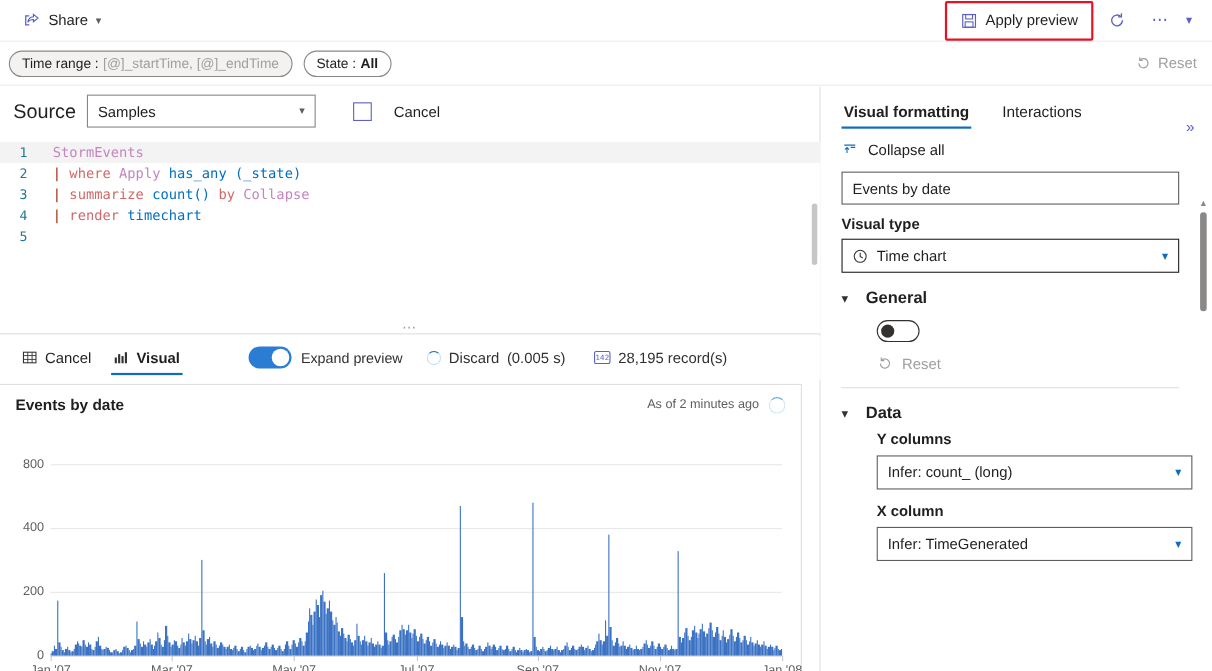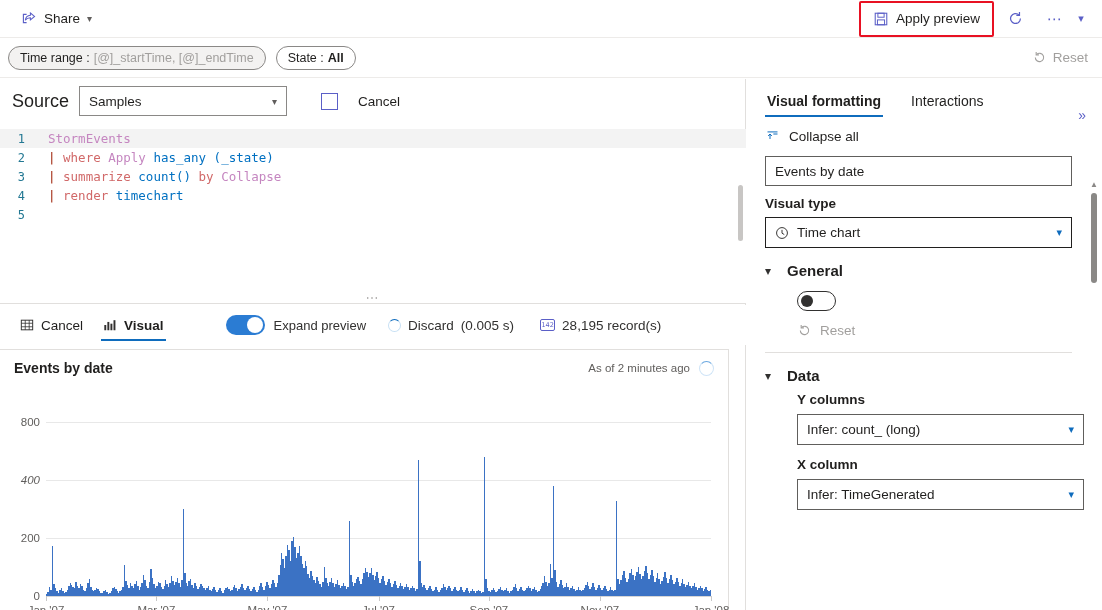--- a/index.html
+++ b/index.html
@@ -390,21 +390,21 @@
       <div class="chart-meta">
         <span class="asof">As of 2 minutes ago</span>
         <span class="ring"></span>
       </div>
     </div>
     <div class="plot" id="plot">
         <div class="ytick" style="top: 210px;">0</div>
         <div class="gridline" style="top: 152.154px;"></div>
         <div class="ytick" style="top: 152.154px;">200</div>
         <div class="gridline" style="top: 94.3077px;"></div>
-        <div class="ytick" style="top: 94.3077px; font-style: italic;">400</div>
+        <div class="ytick" style="top: 94.3077px;">400</div>
         <div class="gridline" style="top: 36.4615px;"></div>
         <div class="ytick" style="top: 36.4615px;">800</div>
         <div class="axis-x" style="top: 210px;"></div>
         <div class="bars" style="top: 22px; height: 188px; bottom: auto;">
           <div class="bar" style="height: 2.31385px; background: rgb(59, 114, 196);"></div>
           <div class="bar" style="height: 4.04923px; background: rgb(59, 114, 196);"></div>
           <div class="bar" style="height: 8.67692px; background: rgb(59, 114, 196);"></div>
           <div class="bar" style="height: 6.36308px; background: rgb(59, 114, 196);"></div>
           <div class="bar" style="height: 49.7477px; background: rgb(59, 114, 196);"></div>
           <div class="bar" style="height: 11.5692px; background: rgb(59, 114, 196);"></div>

